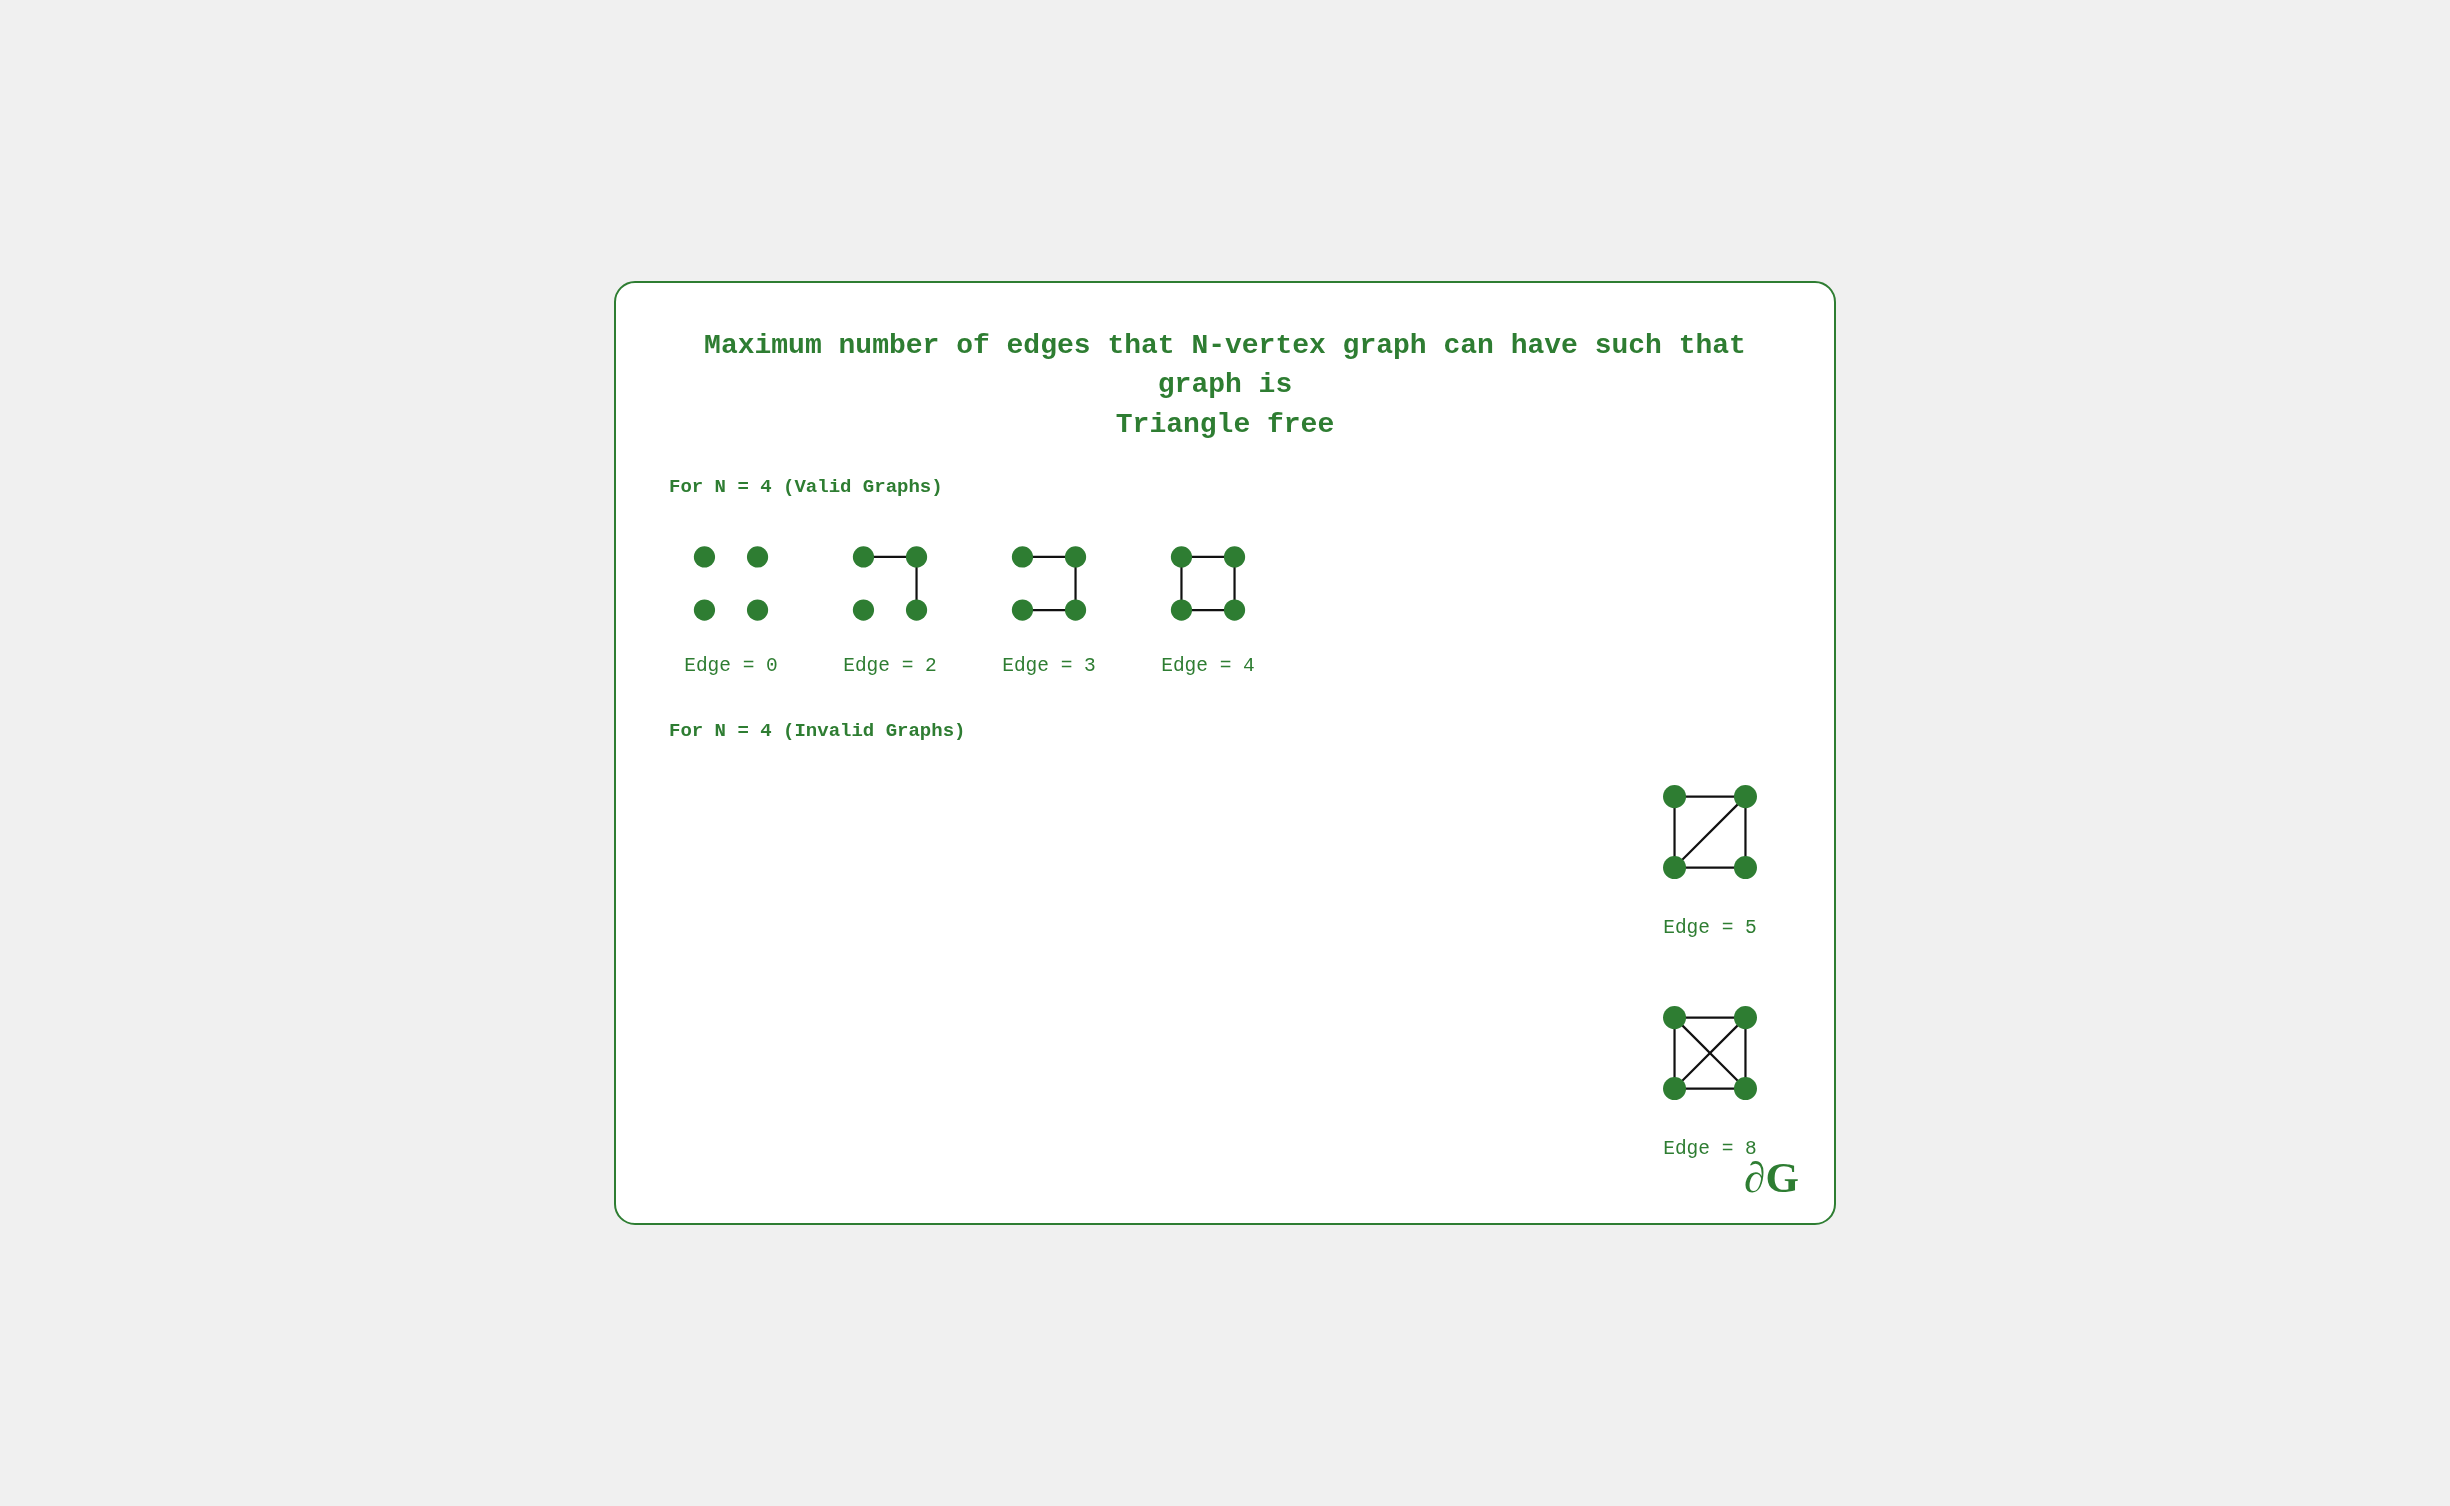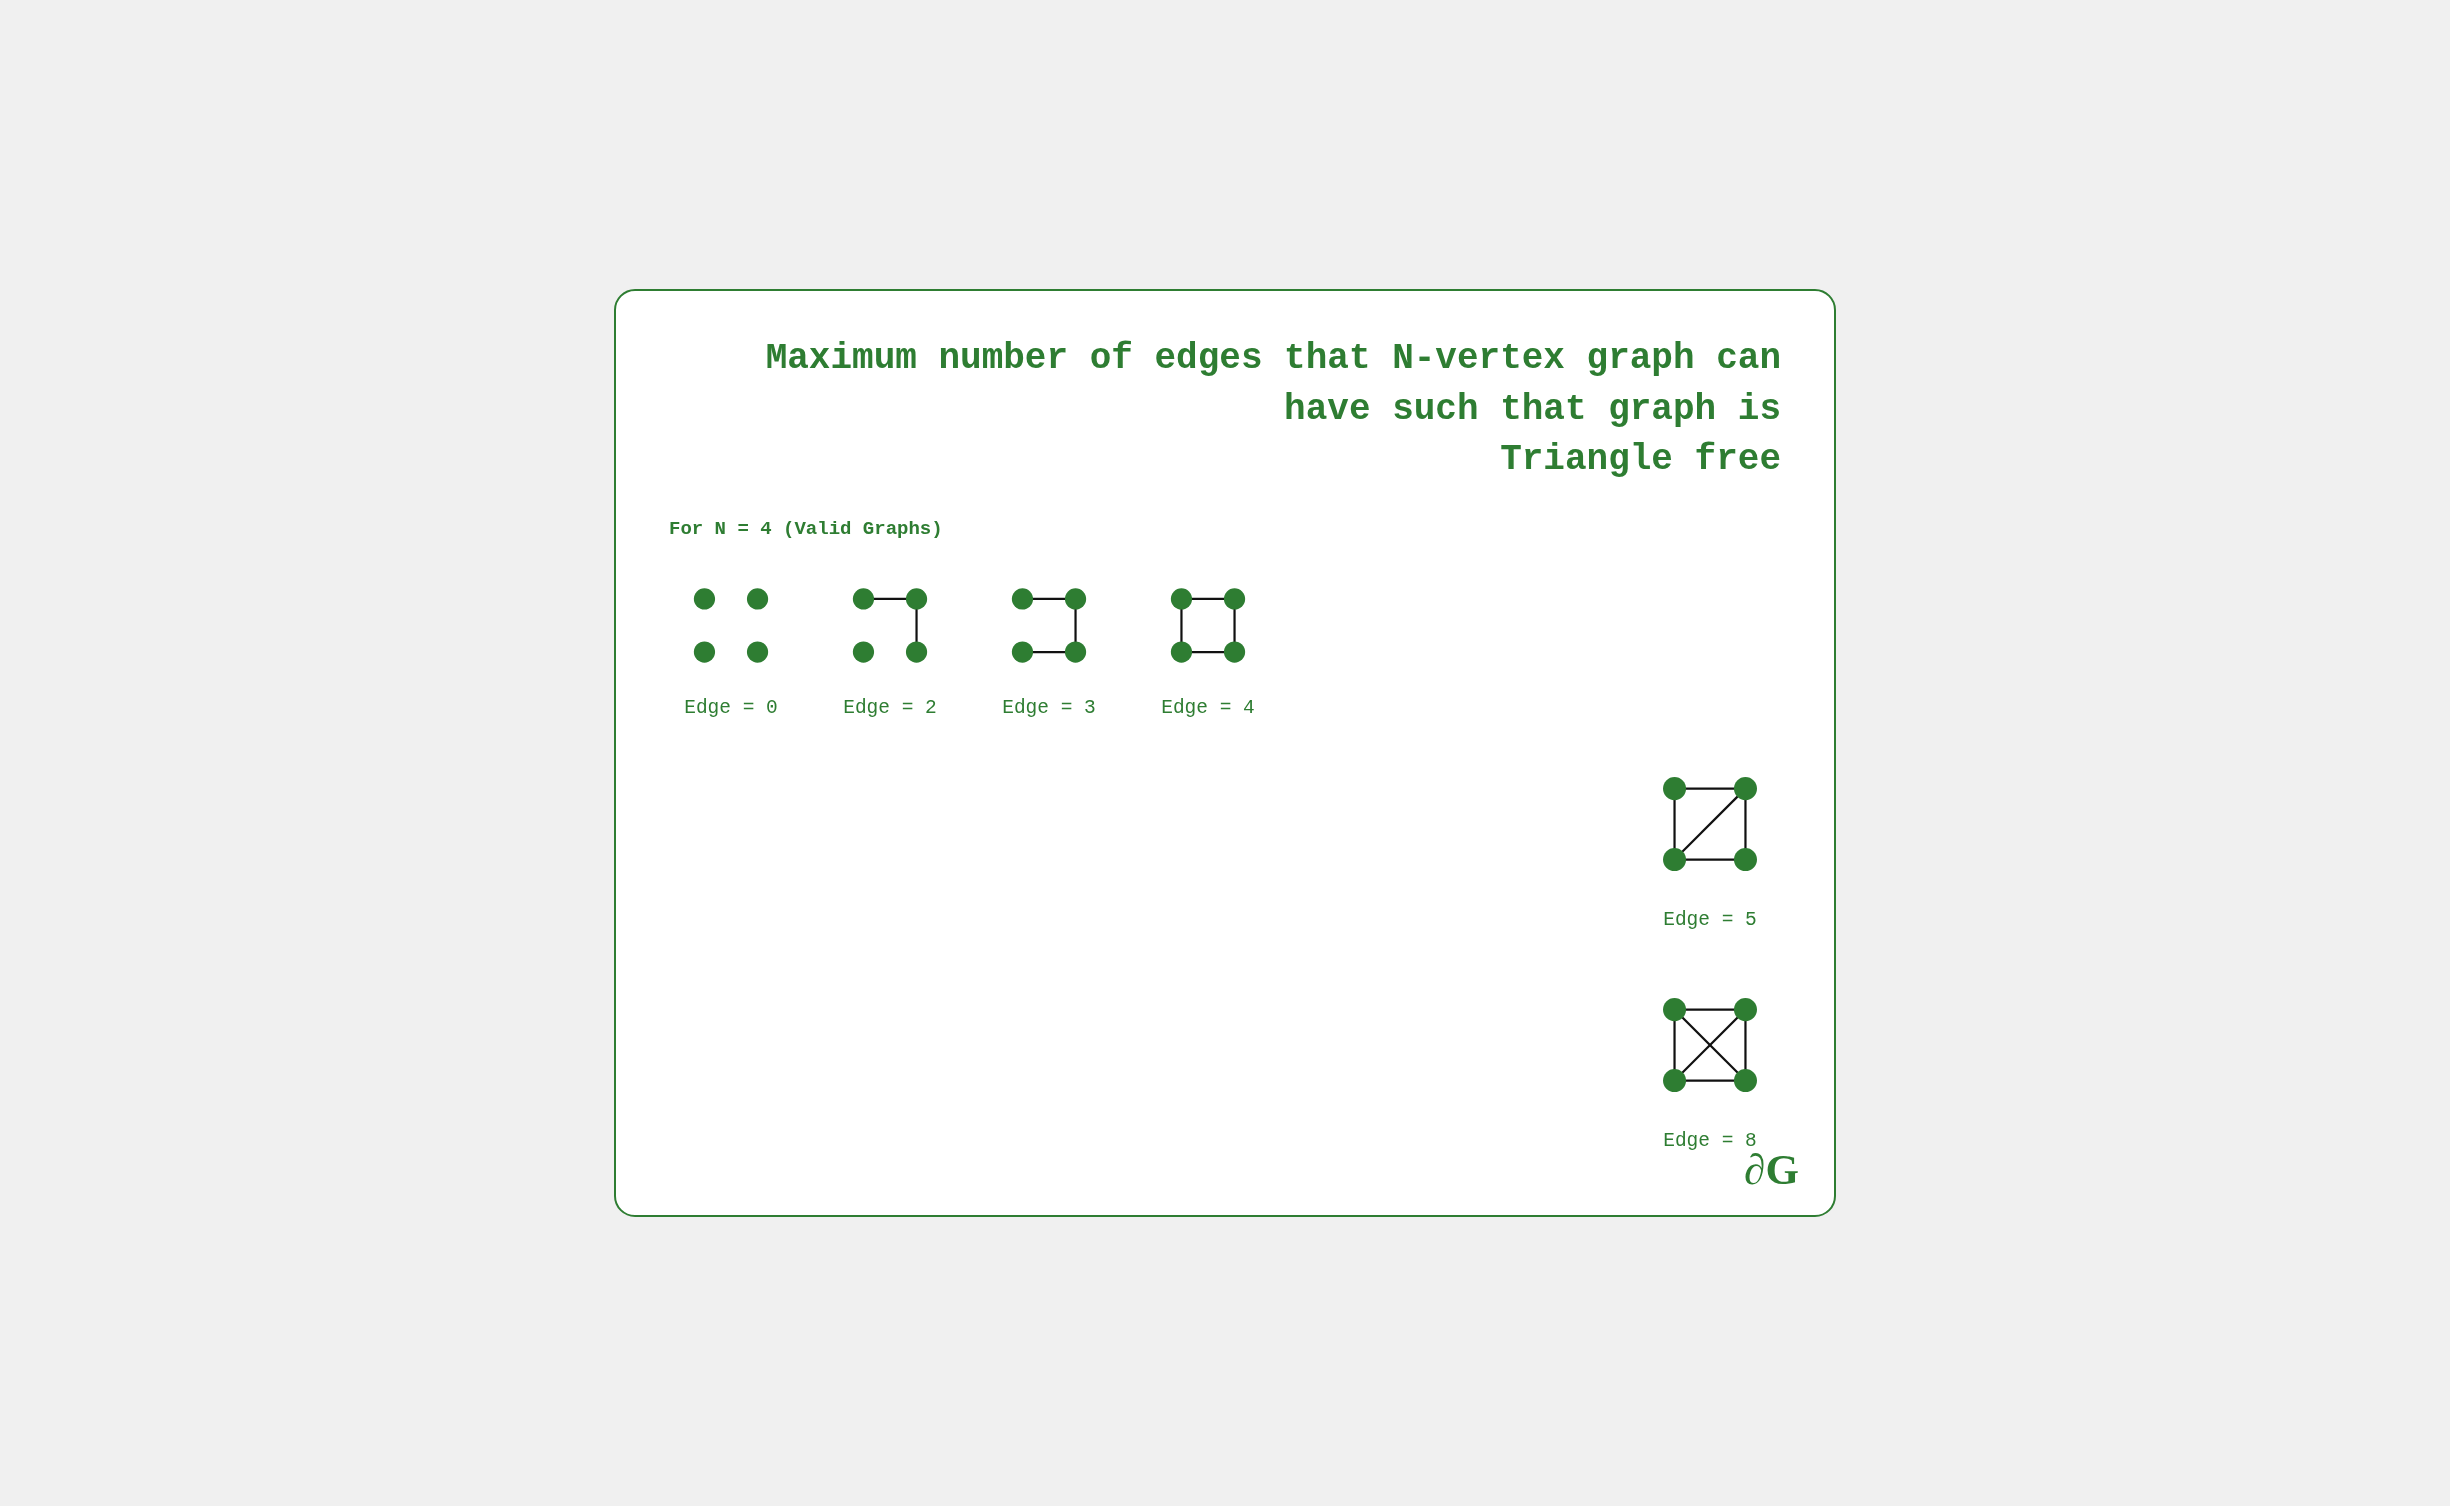--- a/index.html
+++ b/index.html
@@ -18,23 +18,23 @@
       border: 2.7px solid #2e7d32;
       border-radius: 21px;
       width: 1222px;
       min-height: 753px;
       padding: 43px 53px 35px 53px;
       position: relative;
     }
 
     .main-title {
       color: #2e7d32;
-      font-size: 36px;
+      font-size: 28px;
       font-weight: bold;
-      text-align: right;
+      text-align: center;
       line-height: 1.4;
       margin-bottom: 32px;
       font-family: 'Courier New', Courier, monospace;
     }
 
     .section-title {
       color: #2e7d32;
       font-size: 19px;
       font-weight: bold;
       margin-bottom: 28px;
@@ -151,20 +151,21 @@
         <circle cx="40" cy="35" r="12"></circle>
         <circle cx="100" cy="35" r="12"></circle>
         <circle cx="40" cy="95" r="12"></circle>
         <circle cx="100" cy="95" r="12"></circle>
       </svg>
       <div class="graph-label">Edge = 4</div>
     </div>
 
   </div>
 
+  <div class="section-title">For N = 4 (Invalid Graphs)</div>
 
   <div class="invalid-graphs-row">
 
     <div class="graph-container">
       <svg width="142" height="133" viewBox="0 0 160 150">
         <line x1="40" y1="30" x2="120" y2="30"></line>
         <line x1="120" y1="30" x2="120" y2="110"></line>
         <line x1="40" y1="110" x2="120" y2="110"></line>
         <line x1="40" y1="30" x2="40" y2="110"></line>
         <line x1="40" y1="110" x2="120" y2="30"></line>

